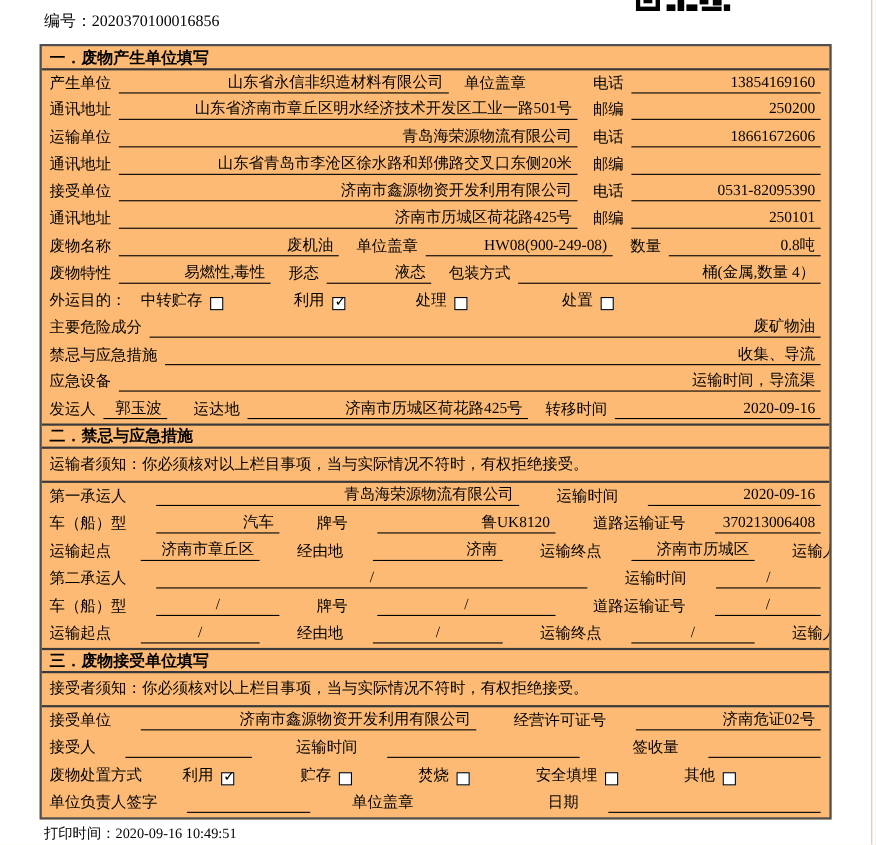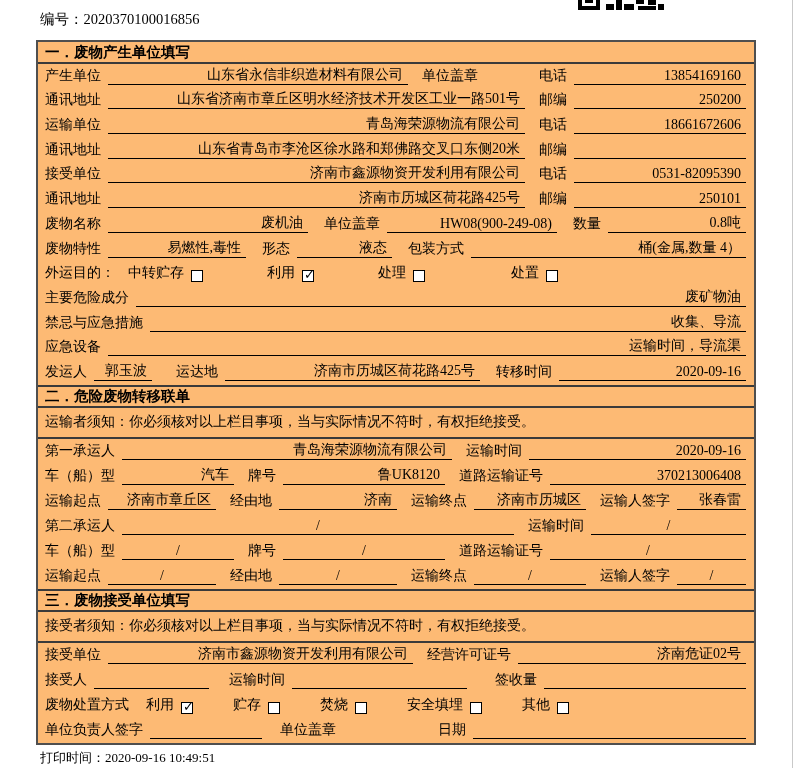--- a/index.html
+++ b/index.html
@@ -15,21 +15,21 @@
   .form { position:absolute; left:36px; top:40px; width:720px; height:705px;
     border:2px solid #4f4f4f; overflow:hidden; background:#fdba74; }
 
   .sec-header { height:22px; display:flex; align-items:center; padding-left:7px;
     font-weight:bold; font-size:14.5px; border-bottom:2px solid #3a3a3a; }
   .sec-header.mid { height:23px; border-top:2px solid #3a3a3a; }
   .notice-row { height:31px; display:flex; align-items:center; padding-left:7px;
     border-bottom:2px solid #3a3a3a; white-space:nowrap;text-align:right; }
 
   .row { display:flex; align-items:flex-end; padding:0 8px 4px 7px; height:24.7px; white-space:nowrap; }
-  .r25 { height:25px; }
+  .r25 { height:25px;gap:20px; }
   .lbl { flex-shrink:0; margin-right:7px; }
   .val { border-bottom:1px solid #000; padding:0 5px; overflow:hidden; flex-shrink:0;text-align:right; }
   .grow { flex:1 1 auto; }
   .ctr { text-align:center; }
   .w58{width:58px}.w95{width:95px}.w108{width:108px}.w112{width:112px}.w115{width:115px}
   .w118{width:118px}.w138{width:138px}.w162{width:162px}.w170{width:170px}.w172{width:172px}
   .w175{width:175px}.w200{width:200px}.w255{width:255px}.w300{width:300px}.w305{width:305px}
   .w330{width:330px}.w392{width:392px}
   .ml6{margin-left:6px}.ml10{margin-left:10px}.ml14{margin-left:14px}.ml16{margin-left:16px}
   .ml18{margin-left:18px}.ml20{margin-left:20px}.ml24{margin-left:24px}.ml28{margin-left:28px}
@@ -171,21 +171,21 @@
 
     <div class="row">
       <span class="lbl">发运人</span>
       <span class="val w58">郭玉波</span>
       <span class="lbl ml24">运达地</span>
       <span class="val w255">济南市历城区荷花路425号</span>
       <span class="lbl ml16">转移时间</span>
       <span class="val grow">2020-09-16</span>
     </div>
 
-    <div class="sec-header mid">二．危险废物转移联单</div>
+    <div class="sec-header mid">二．禁忌与应急措施</div>
     <div class="notice-row">运输者须知：你必须核对以上栏目事项，当与实际情况不符时，有权拒绝接受。</div>
 
     <div class="row r25">
       <span class="lbl">第一承运人</span>
       <span class="val w330">青岛海荣源物流有限公司</span>
       <span class="lbl ml14">运输时间</span>
       <span class="val grow">2020-09-16</span>
     </div>
 
     <div class="row r25">

